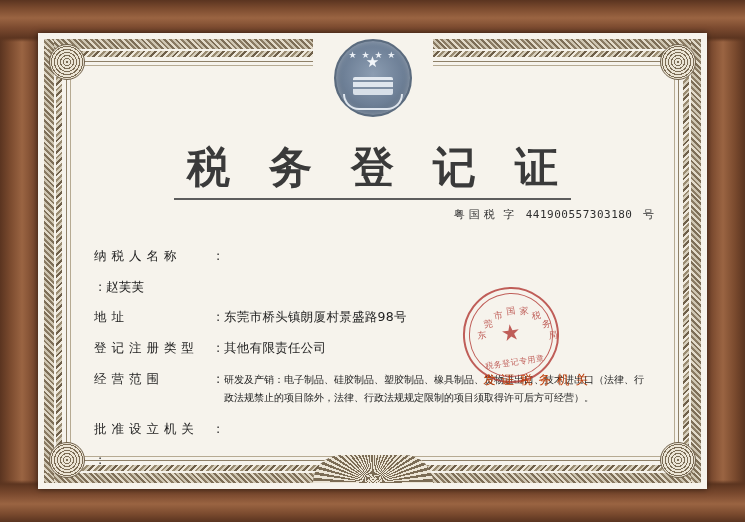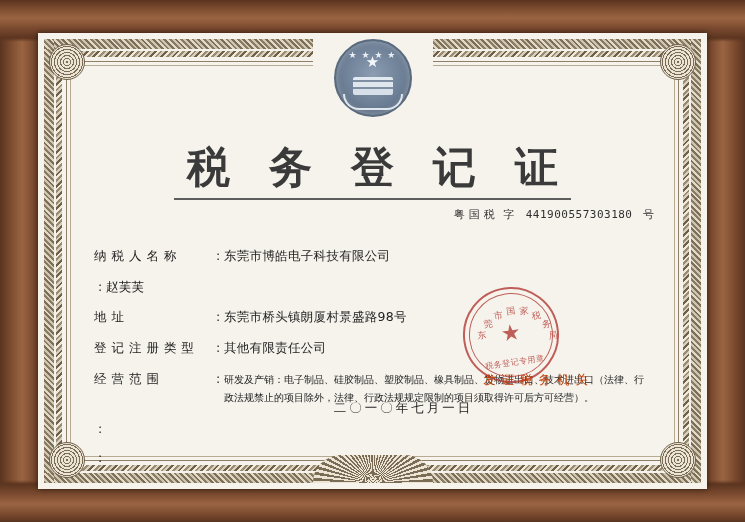--- a/index.html
+++ b/index.html
@@ -363,21 +363,20 @@
         <span class="ch">字</span>
         <span class="num">441900557303180</span>
         <span class="sfx">号</span>
       </div>
 
       <div class="fields">
 
         <div class="field">
           <div class="label spread">纳 税 人 名 称</div>
           <div class="colon">:</div>
-          <div class="value">东莞市博皓电子科技有限公司</div>
         </div>
 
         <div class="field">
           <div class="colon">:</div>
           <div class="value">赵芙芙</div>
         </div>
 
         <div class="field">
           <div class="label spread">地 址</div>
           <div class="colon">:</div>
@@ -390,20 +389,21 @@
           <div class="value">其他有限责任公司</div>
         </div>
 
         <div class="field">
           <div class="label spread">经 营 范 围</div>
           <div class="colon">:</div>
           <div class="value small">研发及产销：电子制品、硅胶制品、塑胶制品、橡具制品、货物进出口、技术进出口（法律、行政法规禁止的项目除外，法律、行政法规规定限制的项目须取得许可后方可经营）。</div>
         </div>
 
         <div class="field">
+          <div class="label spread">批 准 设 立 机 关</div>
           <div class="colon">:</div>
         </div>
 
         <div class="field">
           <div class="colon">:</div>
         </div>
 
       </div>
 
       <div class="seal">
@@ -416,17 +416,16 @@
           <span style="transform: rotate(18deg) translate(0,-38px) rotate(-18deg);">家</span>
           <span style="transform: rotate(38deg) translate(0,-38px) rotate(-38deg);">税</span>
           <span style="transform: rotate(58deg) translate(0,-38px) rotate(-58deg);">务</span>
           <span style="transform: rotate(78deg) translate(0,-38px) rotate(-78deg);">局</span>
         </div>
         <div class="star">★</div>
         <div class="bottom-text">税务登记专用章</div>
       </div>
 
       <div class="issuer">发 证 税 务 机 关</div>
-      <div class="date">二〇一〇年七月一日</div>
 
     </div>
   </div>
 </div>
 
 </body></html>

